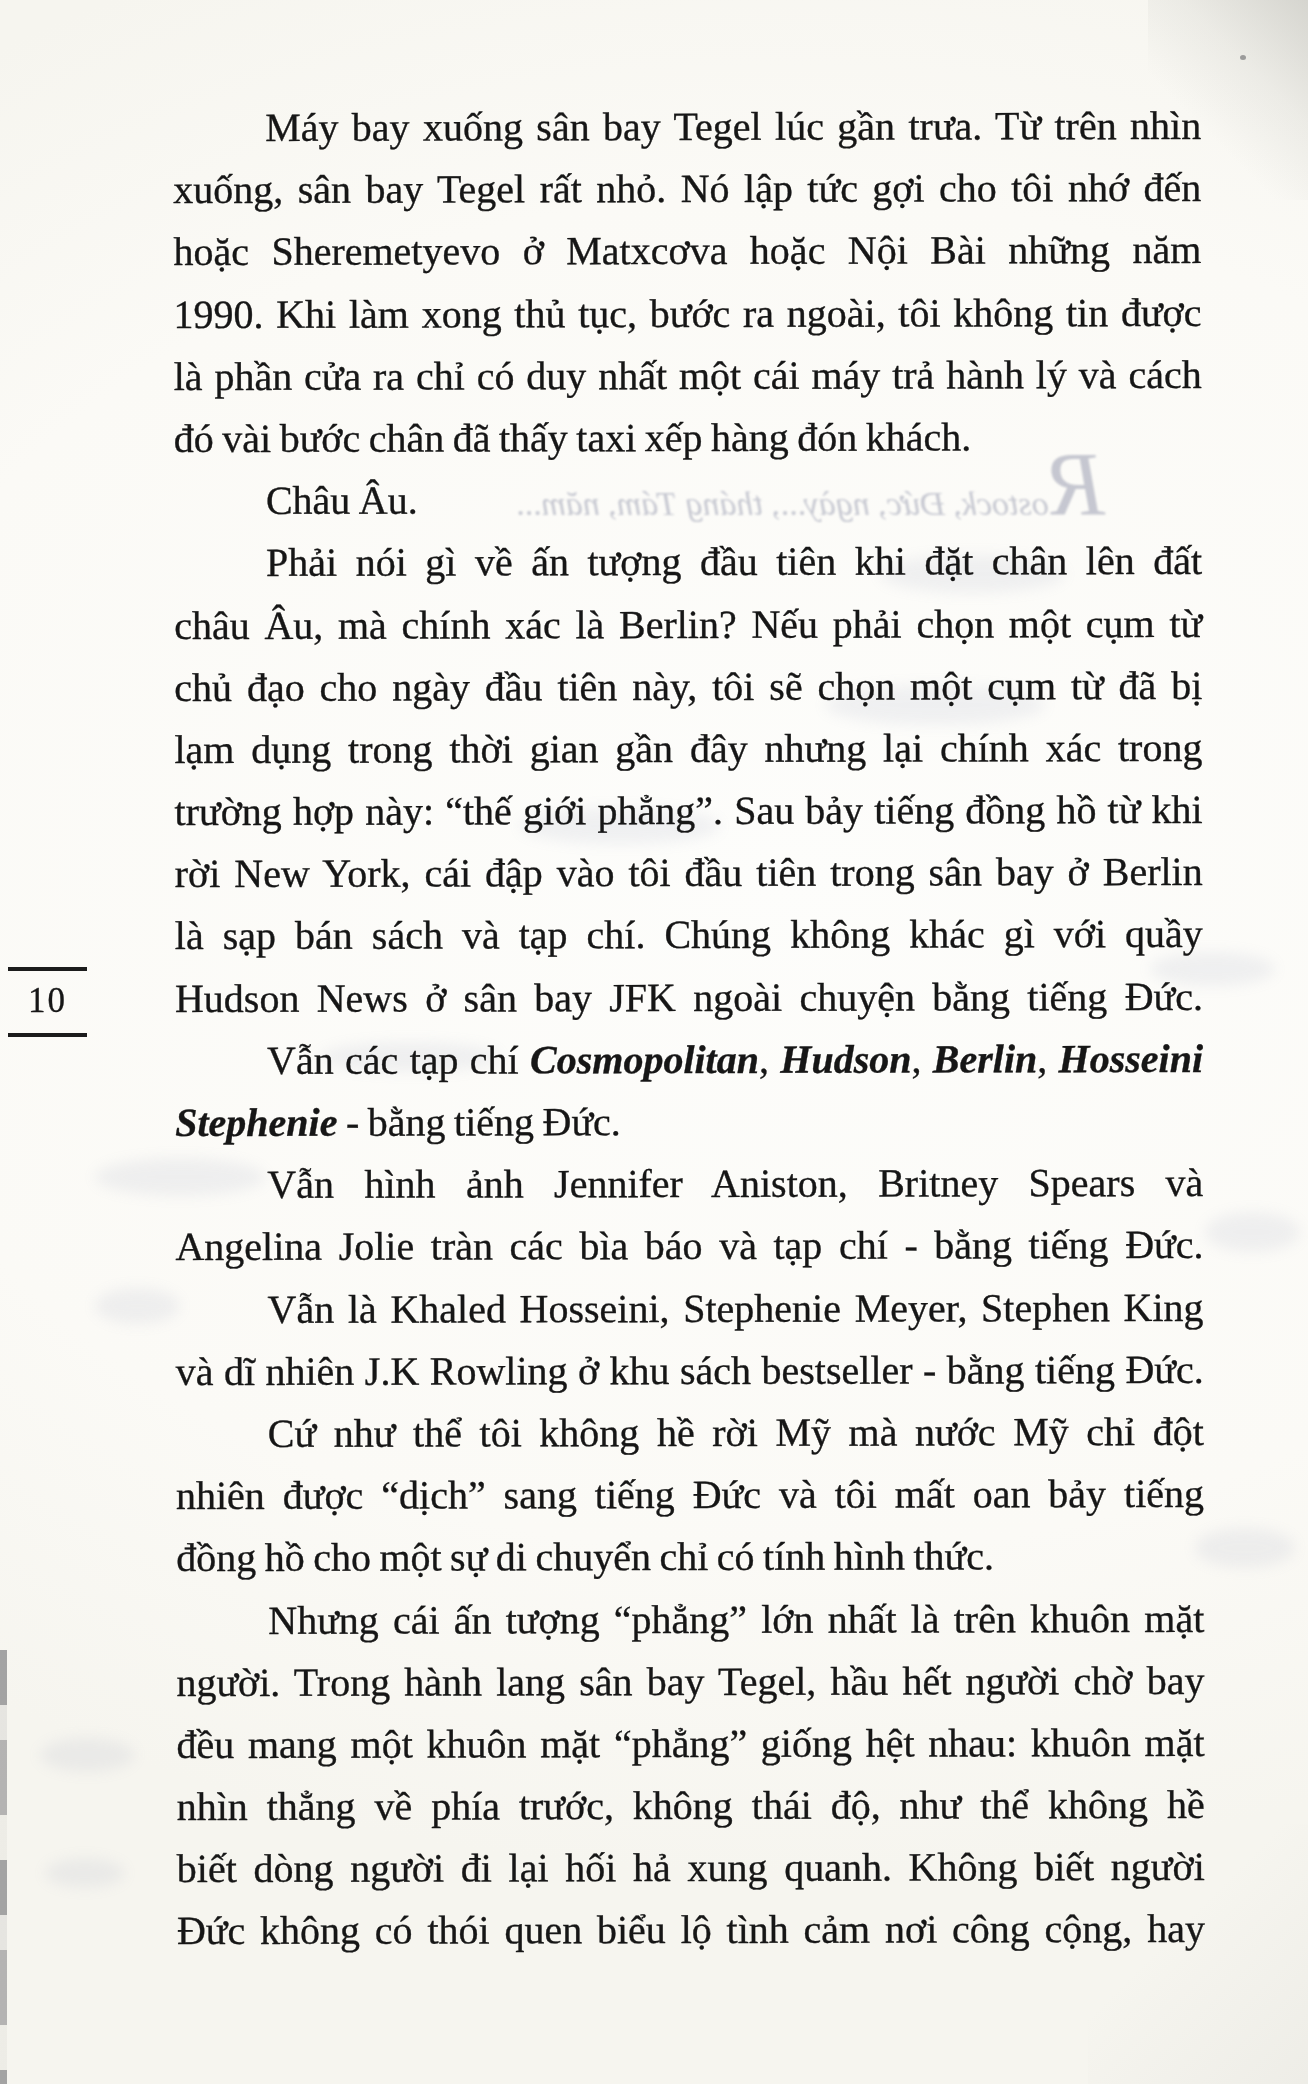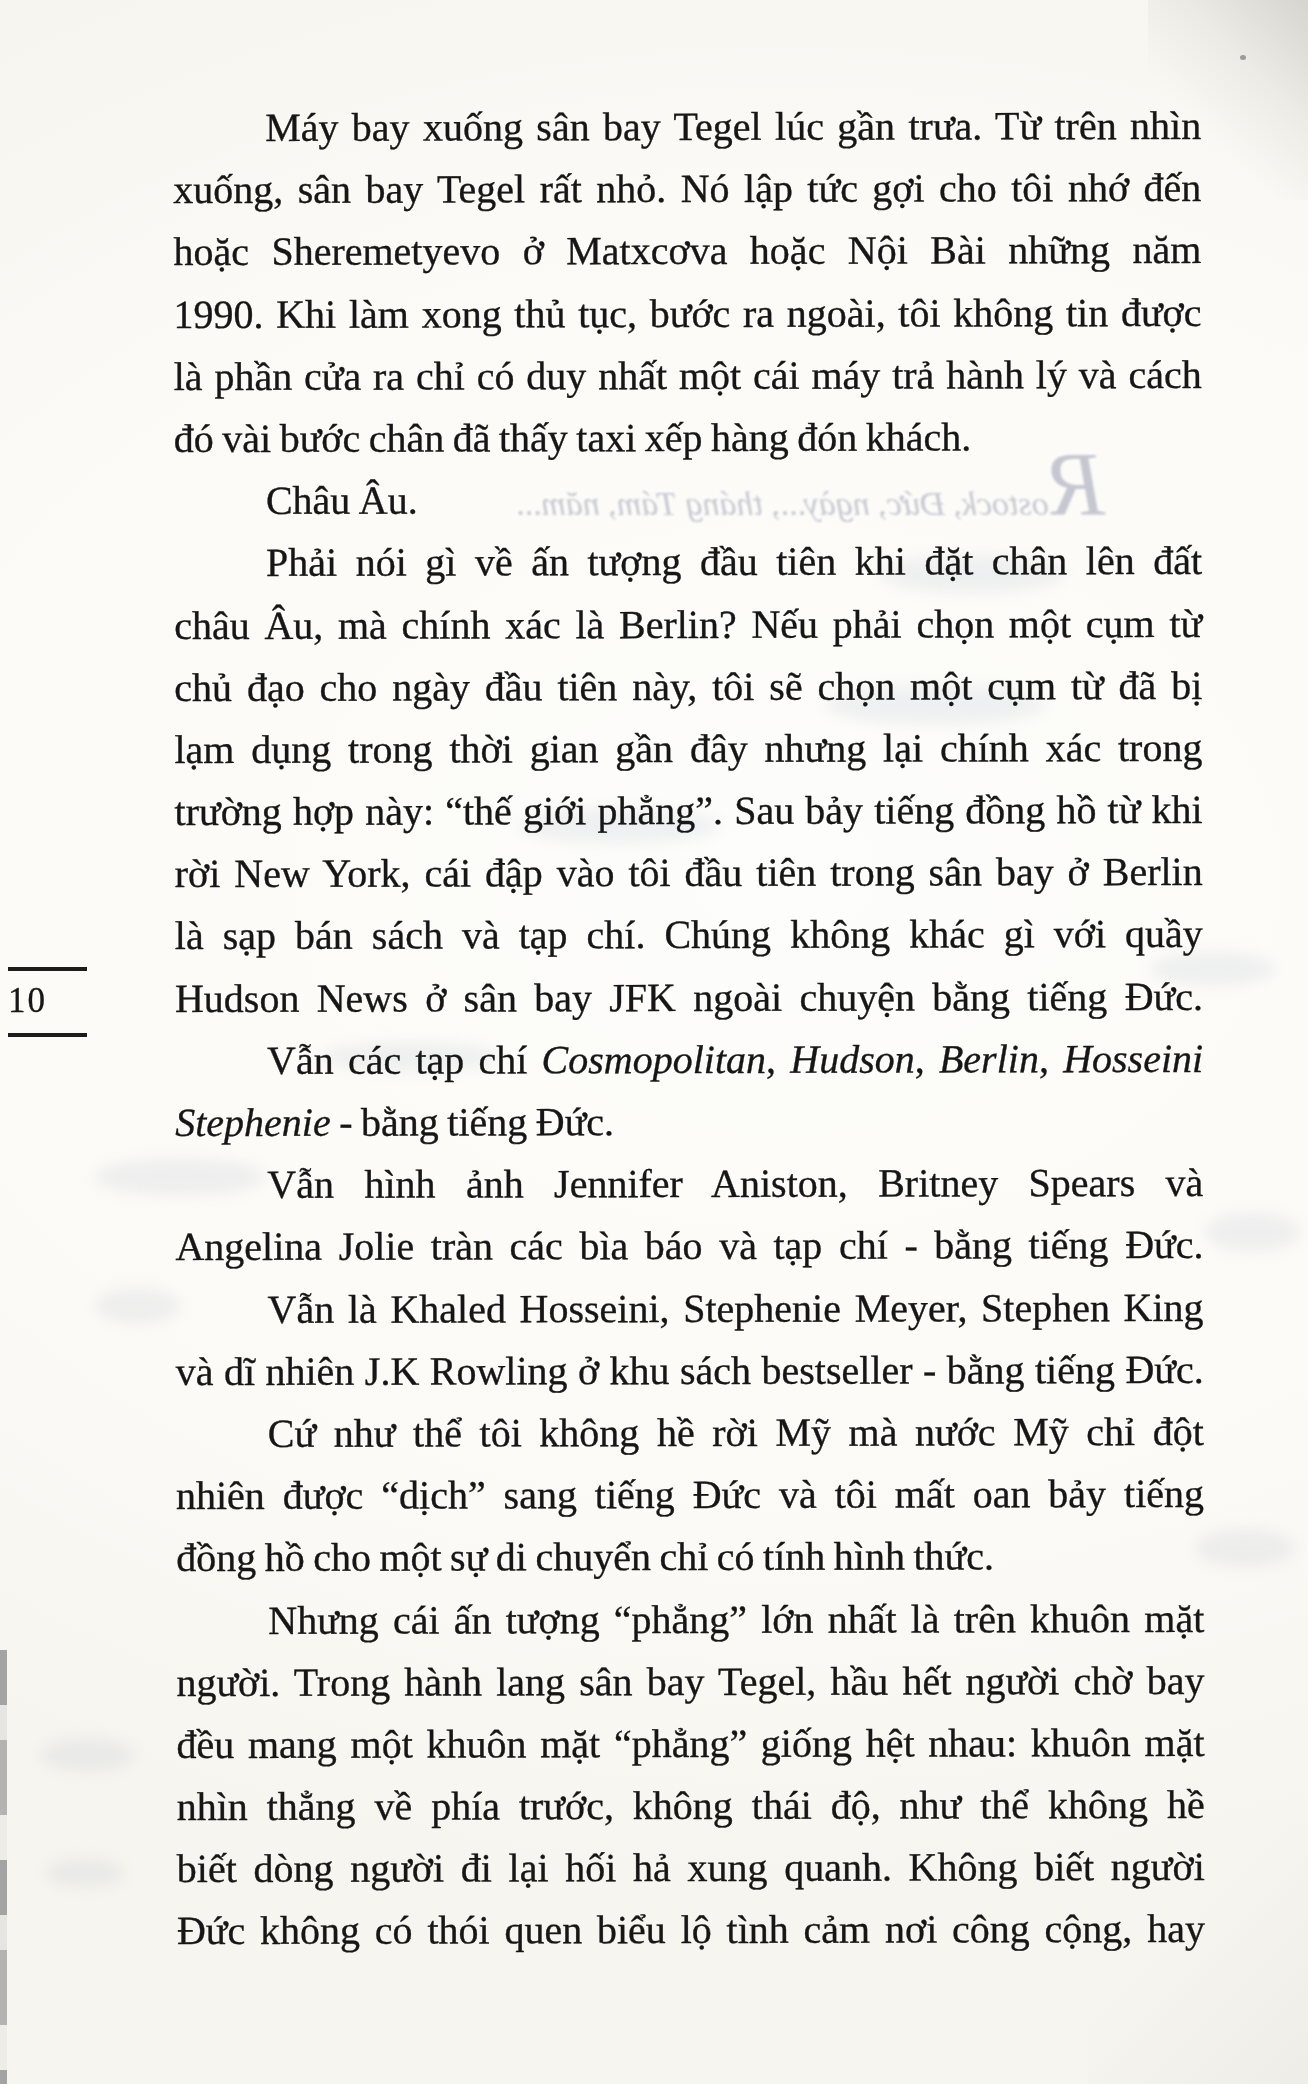--- a/index.html
+++ b/index.html
@@ -20,26 +20,26 @@
   }
   .line{
     height:62.2px;line-height:62.2px;font-size:40px;
     white-space:normal;hyphens:none;overflow-wrap:normal;
     word-spacing:-1.5px;
     text-align:justify;text-align-last:justify;
     -webkit-text-stroke:0.35px #1a1a1a;
   }
   .line.nojust{text-align:left;text-align-last:auto;}
   .line.indent{padding-left:92px;}
-  .line i{font-style:italic;}
+  .line i{font-style:italic;font-weight:bold;}
   
   .pageno-block{
     position:absolute;left:8px;top:967px;width:79px;
     border-top:4px solid #1c1c1c;border-bottom:4px solid #1c1c1c;
-    height:62px;
+    height:62px;text-align:center;
   }
   .pageno{
     font-size:35px;line-height:60px;letter-spacing:2px;color:#161616;
     -webkit-text-stroke:0.3px #1a1a1a;
   }
   
   .ghost-dateline{
     position:absolute;left:375px;top:438px;width:730px;height:92px;
     transform:scaleX(-1);
     color:rgba(118,122,150,0.40);

